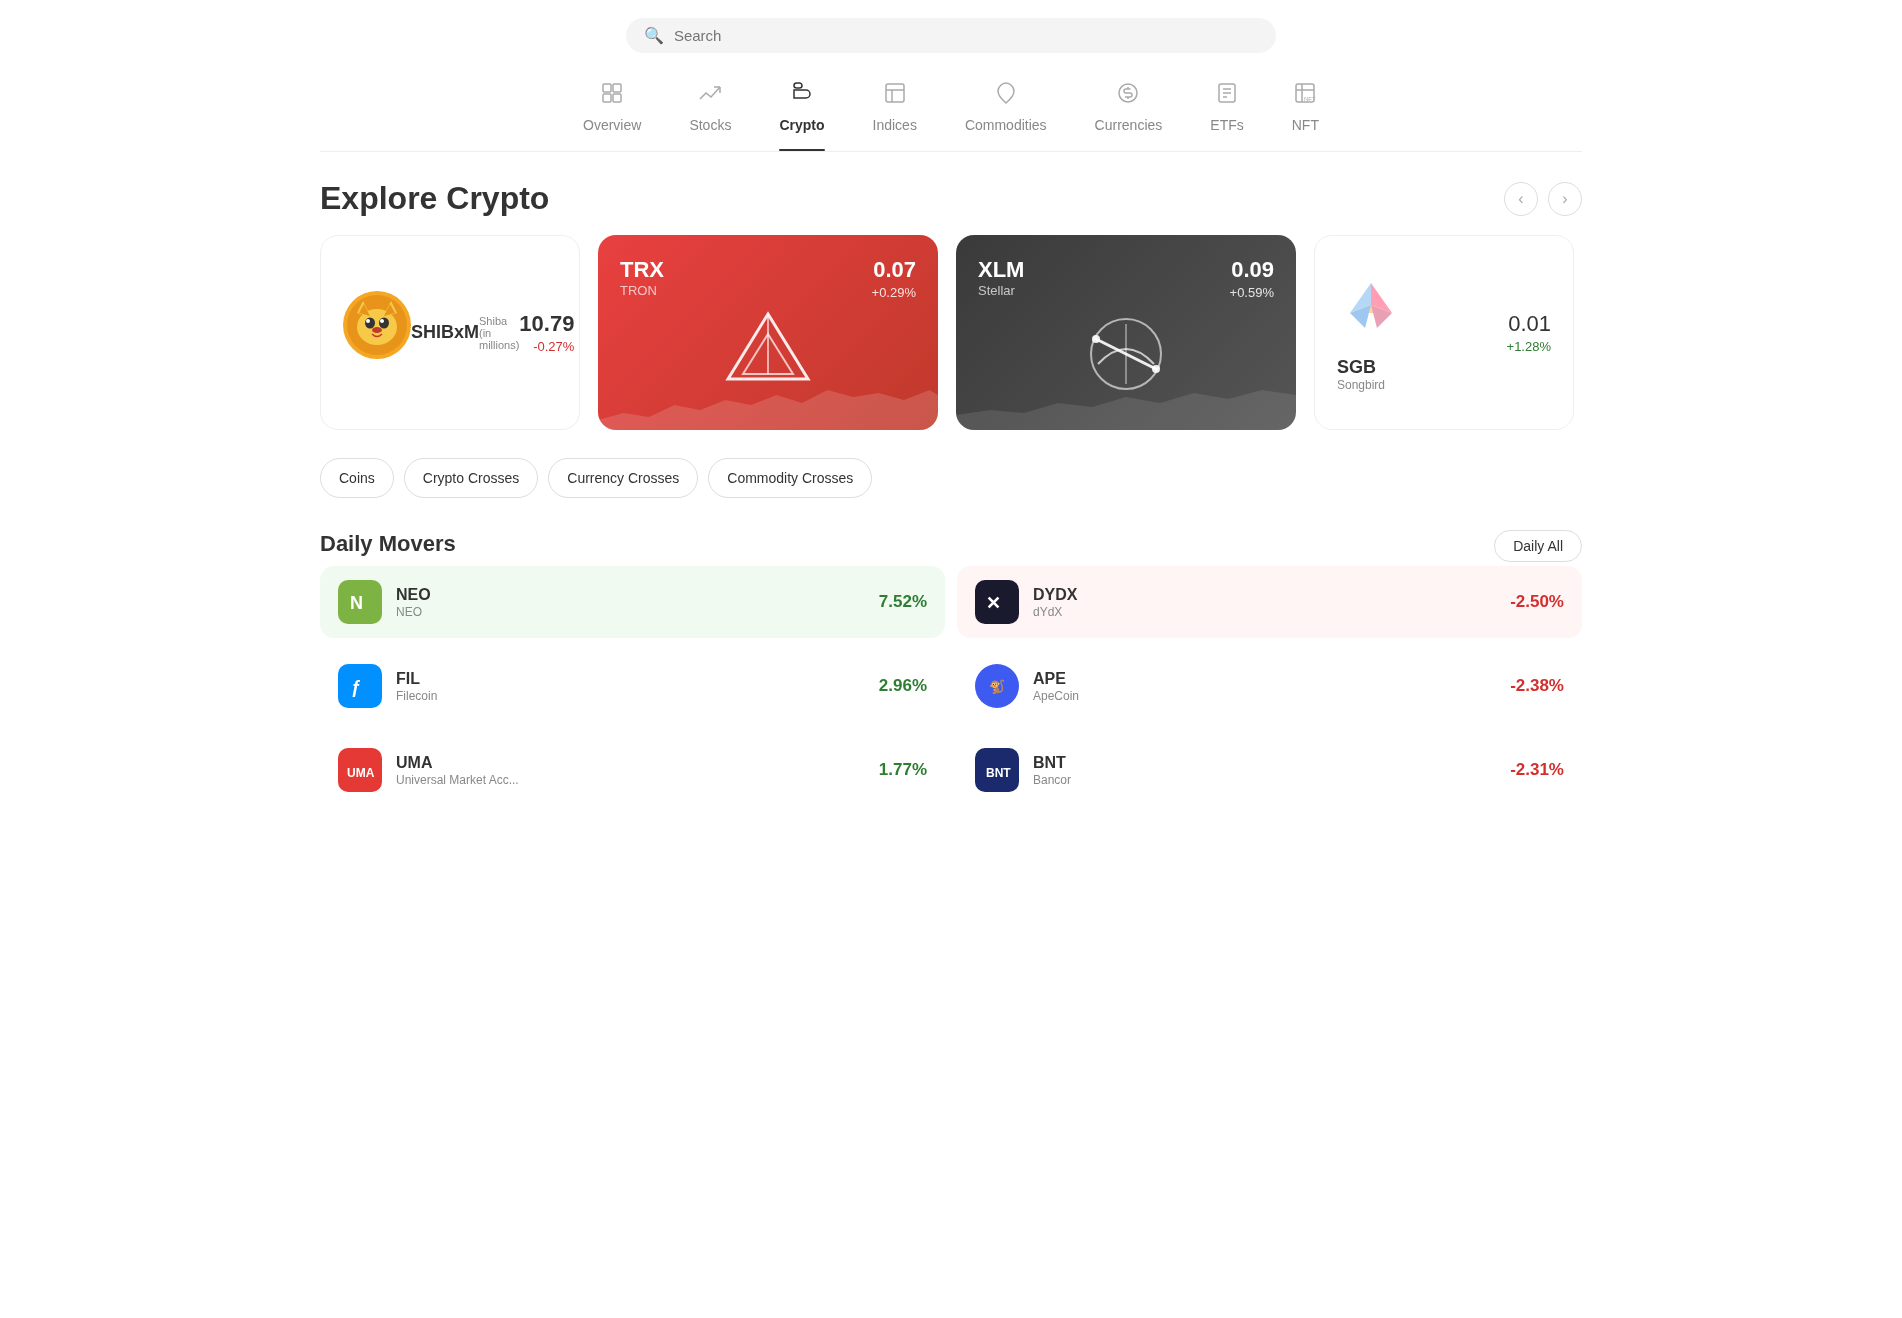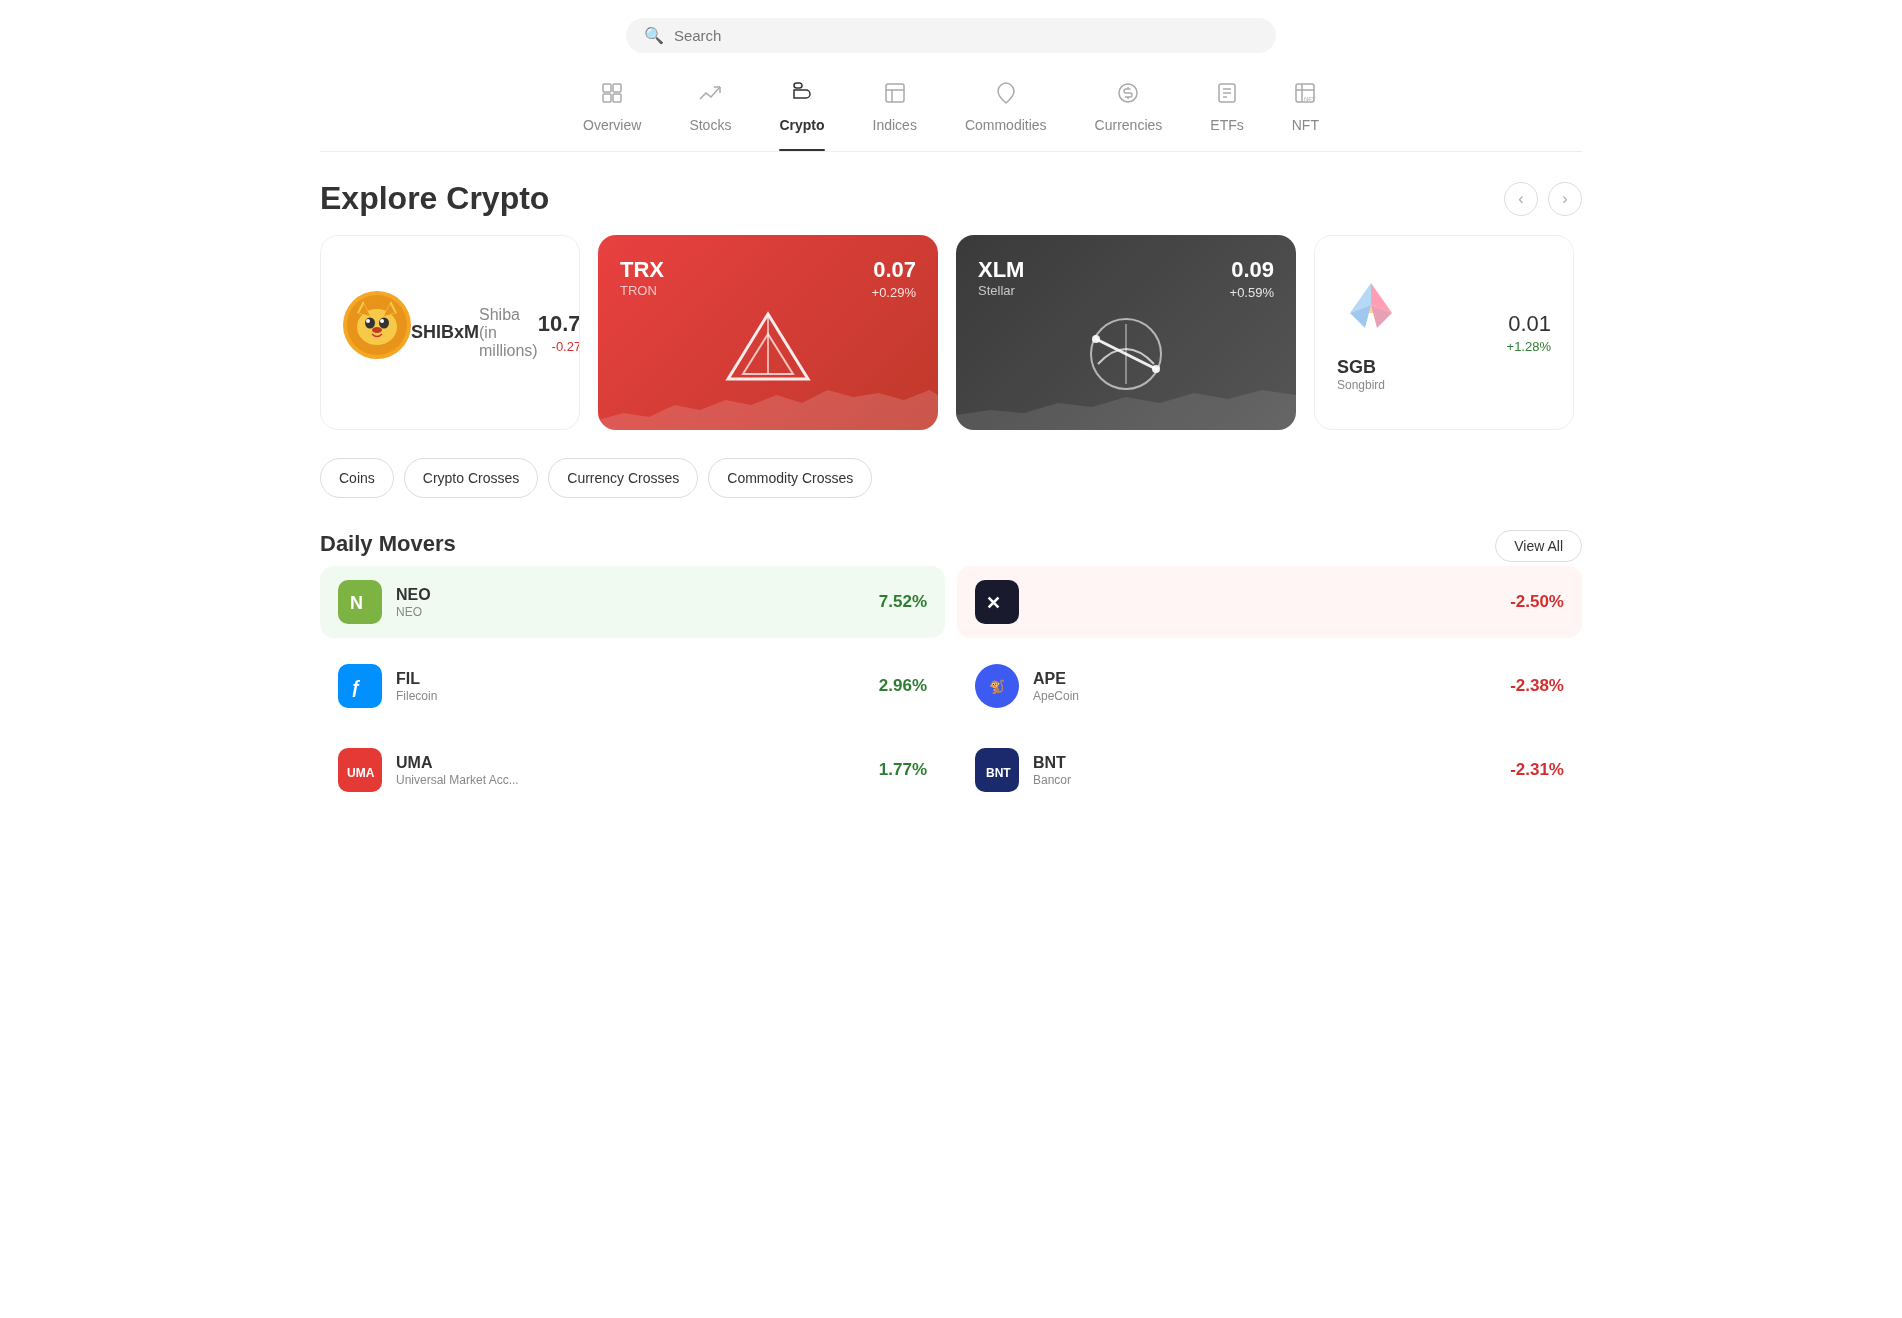--- a/index.html
+++ b/index.html
@@ -176,21 +176,21 @@
           <ellipse cx="41" cy="32" rx="5" ry="5.5" fill="#333"></ellipse>
           <circle cx="25" cy="30" r="2" fill="#fff"></circle>
           <circle cx="39" cy="30" r="2" fill="#fff"></circle>
 
           <ellipse cx="34" cy="39" rx="5" ry="3" fill="#c0392b"></ellipse>
 
           <path d="M29 43 Q34 48 39 43" fill="none" stroke="#c0392b" stroke-width="1.5"></path>
         </svg>
       </div>
       <div style="font-size:18px;font-weight:700;">SHIBxM</div>
-      <div style="font-size:16px;color:#888;">Shiba (in millions)</div>
+      <div style="font-size:11px;color:#888;">Shiba (in millions)</div>
     </div>
     <div style="text-align:right;">
       <div style="font-size:22px;font-weight:600;">10.79</div>
       <div style="font-size:13px;color:#d32f2f;margin-top:2px;">-0.27%</div>
     </div>
   </div>
 
   <div class="card card-red" style="flex:1;min-height:195px;position:relative;overflow:hidden;">
     <div style="display:flex;justify-content:space-between;align-items:flex-start;z-index:2;position:relative;">
       <div>
@@ -271,21 +271,21 @@
 <div class="filter-tabs">
   <button class="filter-tab">Coins</button>
   <button class="filter-tab">Crypto Crosses</button>
   <button class="filter-tab">Currency Crosses</button>
   <button class="filter-tab">Commodity Crosses</button>
 </div>
 
 <div>
   <div class="daily-header">
     <h2 class="daily-title">Daily Movers</h2>
-    <button class="view-all-btn">View All</button>
+    <button class="view-all-btn">Daily All</button>
   </div>
 
   <div class="movers-grid">
 
     <div class="mover-row positive-bg">
       <div class="mover-logo" style="background:#7CB342;">
         <svg width="30" height="30" viewBox="0 0 30 30">
             <text x="5" y="22" font-size="18" fill="#fff" font-weight="bold">N</text>
           </svg>
       </div>
@@ -295,20 +295,24 @@
       </div>
       <div class="mover-pct positive">7.52%</div>
     </div>
 
     <div class="mover-row negative-bg">
       <div class="mover-logo" style="background:#1a1a2e;">
         <svg width="30" height="30" viewBox="0 0 30 30">
             <text x="4" y="22" font-size="18" fill="#fff" font-weight="bold">✕</text>
           </svg>
       </div>
+      <div class="mover-info">
+        <div class="mover-name">DYDX</div>
+        <div class="mover-full">dYdX</div>
+      </div>
       <div class="mover-pct negative">-2.50%</div>
     </div>
 
     <div class="mover-row">
       <div class="mover-logo" style="background:#0090ff;">
         <svg width="30" height="30" viewBox="0 0 30 30">
             <text x="6" y="22" font-size="18" fill="#fff" font-weight="bold">ƒ</text>
           </svg>
       </div>
       <div class="mover-info">

